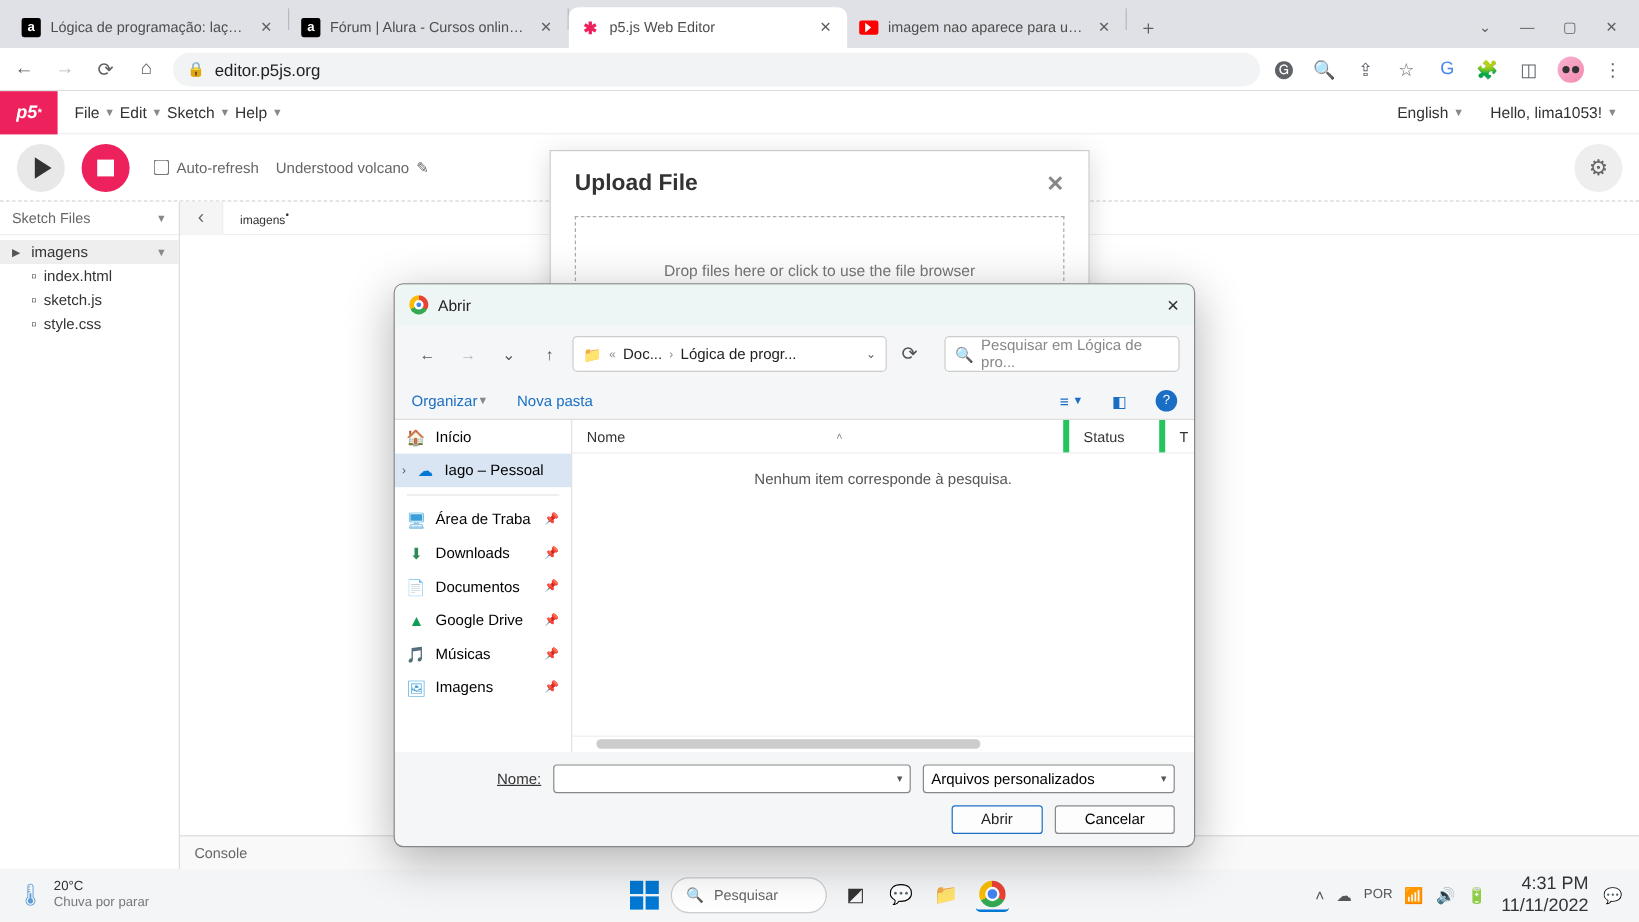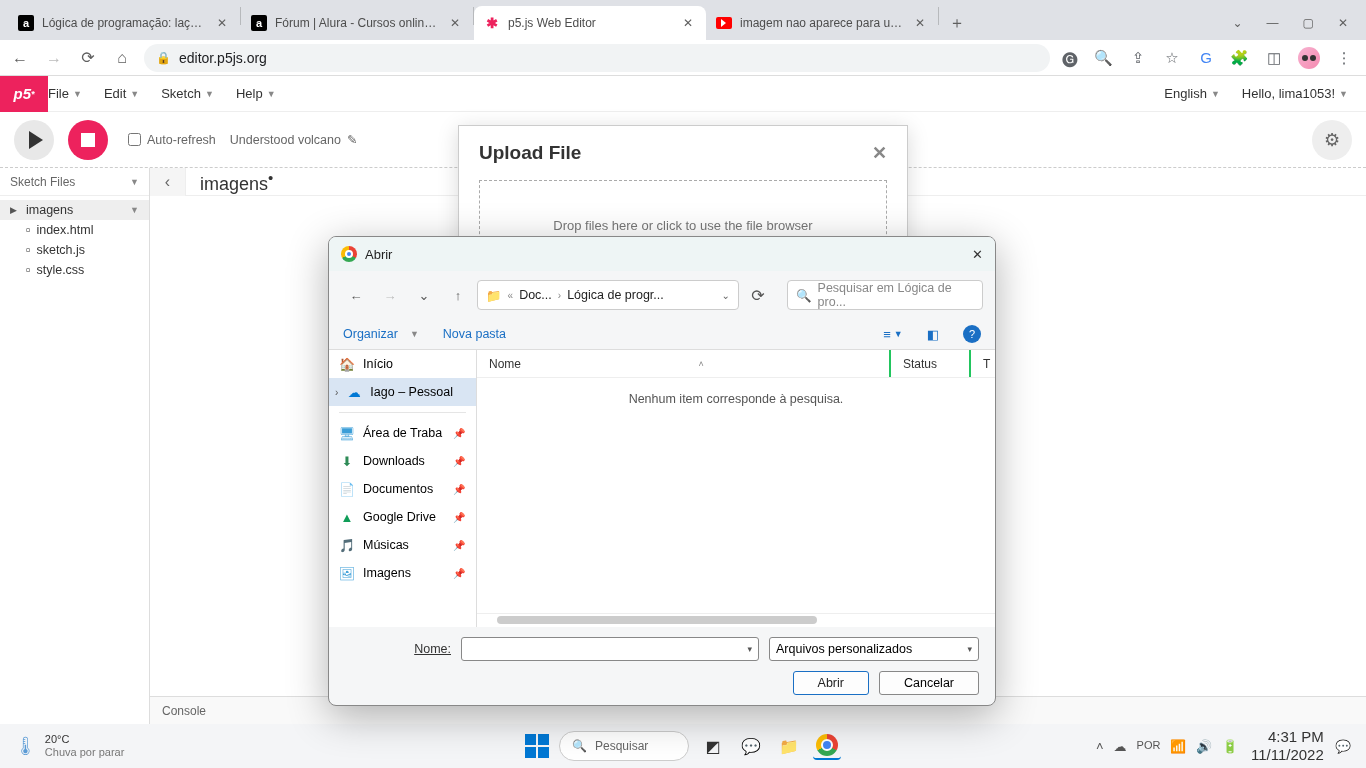--- a/index.html
+++ b/index.html
@@ -26,21 +26,21 @@
 .omnibox .lock{font-size:12px;color:#5f6368;}
 .ext-icons{display:flex;gap:14px;align-items:center;color:#5f6368;padding-right:4px;}
 .ext-icons .ico{width:20px;height:20px;display:flex;align-items:center;justify-content:center;cursor:pointer;font-size:15px;}
 .avatar{width:22px;height:22px;border-radius:50%;background:linear-gradient(135deg,#f7b3d1,#f58ab0);position:relative;}
 .avatar::before,.avatar::after{content:"";position:absolute;width:6px;height:6px;background:#333;border-radius:50%;top:8px;}
 .avatar::before{left:4px;}.avatar::after{right:4px;}
 
 .p5app{position:absolute;top:76px;left:0;right:0;bottom:44px;background:#fff;}
 .p5nav{height:36px;background:#fff;border-bottom:1px solid #eee;display:flex;align-items:center;}
 .p5logo{width:48px;height:36px;background:#ed225d;color:#fff;display:flex;align-items:center;justify-content:center;font-weight:bold;font-size:15px;font-style:italic;}
-.p5menu{display:flex;gap:22px;}
+.p5menu{display:flex;gap:4px;padding-left:14px;}
 .p5menu-item{font-size:13px;color:#333;display:flex;align-items:center;gap:4px;cursor:pointer;}
 .caret{font-size:9px;color:#888;}
 .p5right{margin-left:auto;display:flex;gap:22px;padding-right:18px;font-size:13px;color:#333;}
 .p5right .item{display:flex;align-items:center;gap:4px;cursor:pointer;}
 .toolbar{height:56px;display:flex;align-items:center;gap:14px;padding:0 14px;border-bottom:1px dashed #ccc;}
 .play,.stop{width:40px;height:40px;border-radius:50%;display:flex;align-items:center;justify-content:center;cursor:pointer;}
 .play{background:#e8e8e8;}
 .play::before{content:"";border-left:14px solid #333;border-top:9px solid transparent;border-bottom:9px solid transparent;margin-left:3px;}
 .stop{background:#ed225d;}
 .stop::before{content:"";width:14px;height:14px;background:#fff;}
@@ -53,21 +53,21 @@
 .sidebar-head{height:28px;display:flex;align-items:center;padding:0 10px;font-size:12px;color:#666;border-bottom:1px solid #eee;}
 .sidebar-head .caret{margin-left:auto;}
 .file-tree{font-size:12.5px;font-family:Consolas,monospace;color:#333;padding:4px 0;}
 .file-tree .row{display:flex;align-items:center;padding:3px 10px;gap:6px;cursor:pointer;}
 .file-tree .row.selected{background:#eee;}
 .file-tree .row .arrow{font-size:9px;color:#555;width:10px;}
 .file-tree .row .dots{margin-left:auto;font-size:9px;color:#888;}
 .editor-pane{flex:1;display:flex;flex-direction:column;}
 .editor-tabs{height:28px;border-bottom:1px solid #eee;display:flex;align-items:center;}
 .back-btn{width:36px;height:28px;display:flex;align-items:center;justify-content:center;background:#f5f5f5;border-right:1px solid #eee;cursor:pointer;color:#666;}
-.tab-label{padding:0 14px;font-size:18px;color:#333;font-family:Consolas,monospace;}
+.tab-label{padding:0 14px;font-size:10px;color:#333;font-family:Consolas,monospace;}
 .editor-body{flex:1;background:#fff;}
 .console-bar{height:28px;border-top:1px solid #ddd;background:#f9f9f9;display:flex;align-items:center;padding:0 12px;font-size:12px;color:#666;}
 
 .upload-modal{position:absolute;left:458px;top:125px;width:450px;background:#fff;border:1px solid #ccc;box-shadow:0 4px 20px rgba(0,0,0,.15);z-index:5;}
 .upload-head{display:flex;align-items:center;padding:16px 20px;}
 .upload-head h2{font-size:19px;color:#333;font-weight:700;}
 .upload-head .close{margin-left:auto;font-size:18px;color:#888;cursor:pointer;font-weight:bold;}
 .dropzone{margin:0 20px 20px;border:1px dashed #aaa;height:90px;display:flex;align-items:center;justify-content:center;font-size:13px;color:#777;}
 
 .file-dialog{position:absolute;left:328px;top:236px;width:668px;height:470px;background:#f5f6f7;border:1px solid #888;border-radius:8px;box-shadow:0 10px 40px rgba(0,0,0,.3);z-index:20;display:flex;flex-direction:column;overflow:hidden;}
@@ -79,21 +79,21 @@
 .fd-navbtn{width:30px;height:30px;display:flex;align-items:center;justify-content:center;color:#555;cursor:pointer;font-size:13px;}
 .fd-navbtn.disabled{color:#bbb;}
 .fd-path{flex:0 0 262px;height:30px;border:1px solid #ccc;border-radius:4px;background:#fff;display:flex;align-items:center;padding:0 8px;font-size:12.5px;gap:6px;}
 .fd-path .folder-ico{color:#e8b44a;}
 .fd-path .crumb{color:#222;}
 .fd-path .sep{color:#888;font-size:10px;}
 .fd-path .dd{margin-left:auto;color:#666;font-size:10px;}
 .fd-refresh{width:30px;display:flex;justify-content:center;color:#555;cursor:pointer;}
 .fd-search{flex:1;height:30px;border:1px solid #ccc;border-radius:4px;background:#fff;display:flex;align-items:center;padding:0 8px;font-size:12.5px;color:#888;gap:6px;margin-left:10px;}
 .fd-toolbar{height:30px;display:flex;align-items:center;padding:0 14px;font-size:12.5px;gap:24px;}
-.fd-toolbar .org{color:#1a6fc4;cursor:pointer;display:flex;align-items:center;gap:12px;}
+.fd-toolbar .org{color:#1a6fc4;cursor:pointer;display:flex;align-items:center;gap:0;}
 .fd-toolbar .spacer{flex:1;}
 .fd-toolbar .view-ico{color:#1a6fc4;cursor:pointer;display:flex;align-items:center;gap:3px;font-size:13px;}
 .fd-toolbar .help{width:18px;height:18px;border-radius:50%;background:#1a6fc4;color:#fff;display:flex;align-items:center;justify-content:center;font-size:11px;cursor:pointer;}
 .fd-body{flex:1;display:flex;border-top:1px solid #ddd;overflow:hidden;}
 .fd-side{width:148px;border-right:1px solid #ddd;background:#fff;overflow-y:auto;font-size:12.5px;}
 .fd-side .item{display:flex;align-items:center;padding:6px 10px;gap:8px;cursor:pointer;}
 .fd-side .item.sel{background:#d9e5f3;}
 .fd-side .item.sel .arrow-sel{font-size:10px;color:#555;margin-left:-4px;}
 .fd-side .ico{width:16px;height:16px;display:flex;align-items:center;justify-content:center;font-size:13px;}
 .fd-side .ico.home{color:#d98e3e;}
@@ -101,21 +101,21 @@
 .fd-side .ico.desk{color:#3b9ed8;}
 .fd-side .ico.down{color:#2e8b57;}
 .fd-side .ico.doc{color:#6b7a8f;}
 .fd-side .ico.gdrive{color:#0f9d58;}
 .fd-side .ico.music{color:#d64572;}
 .fd-side .ico.img{color:#3b9ed8;}
 .fd-side .pin{margin-left:auto;color:#888;font-size:10px;}
 .fd-side .divider{height:1px;background:#e5e5e5;margin:6px 10px;}
 .fd-list{flex:1;background:#fff;display:flex;flex-direction:column;position:relative;}
 .fd-cols{height:28px;display:flex;align-items:center;font-size:12px;color:#333;border-bottom:1px solid #eee;}
-.fd-cols .col{padding:0 12px;border-right:2px solid #22c55e;display:flex;align-items:center;gap:4px;height:100%;}
+.fd-cols .col{padding:0 12px;border-right:5px solid #22c55e;display:flex;align-items:center;gap:4px;height:100%;}
 .fd-cols .c1{flex:1;}
 .fd-cols .c2{width:80px;}
 .fd-cols .c3{width:158px;}
 .fd-cols .c4{width:20px;border:none;}
 .fd-empty{flex:1;display:flex;justify-content:center;padding-top:14px;font-size:12.5px;color:#555;}
 .fd-hscroll{height:14px;border-top:1px solid #eee;position:relative;}
 .fd-hscroll .thumb{position:absolute;left:20px;top:2px;height:8px;width:320px;background:#ccc;border-radius:4px;}
 .fd-bottom{padding:10px 16px;display:flex;flex-direction:column;gap:10px;}
 .fd-row{display:flex;align-items:center;gap:10px;}
 .fd-row label{font-size:12.5px;color:#333;width:106px;text-align:right;text-decoration:underline;}

